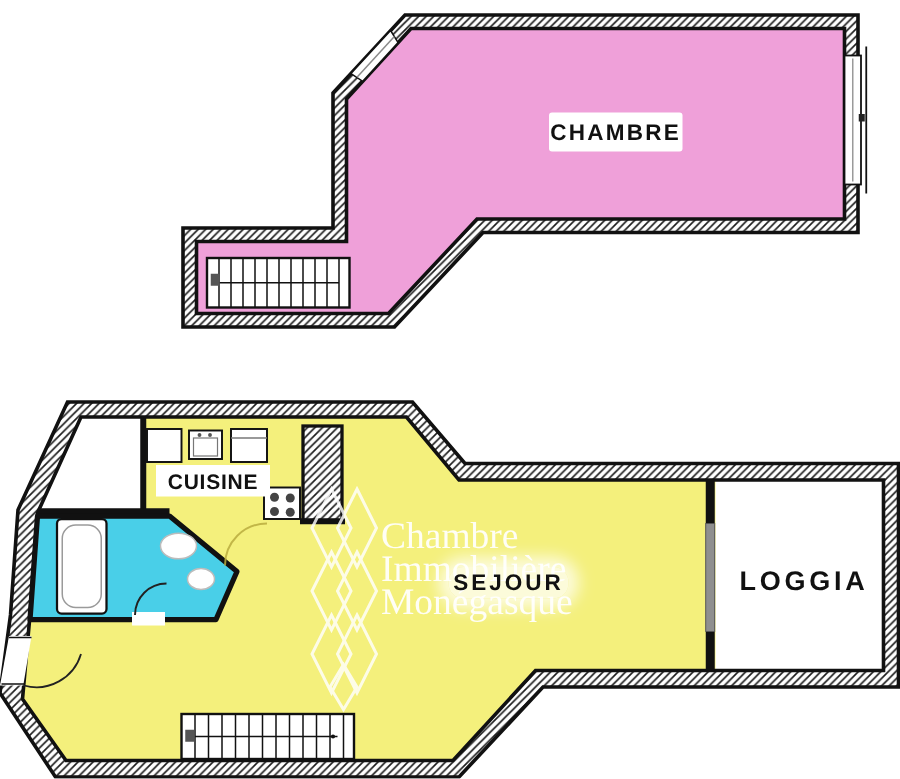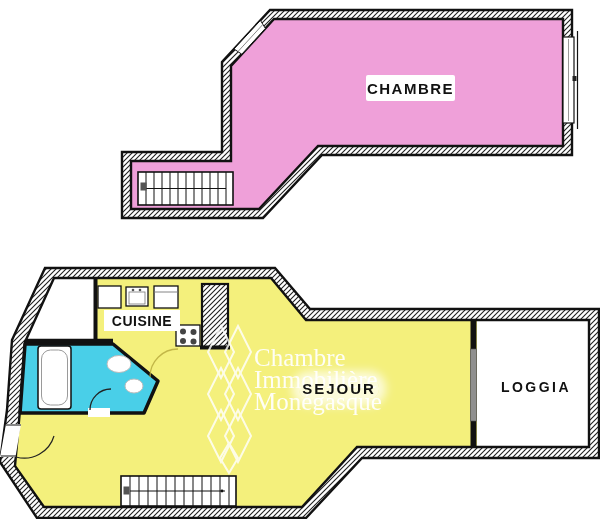--- a/index.html
+++ b/index.html
@@ -8,21 +8,21 @@
   .canvas svg{position:absolute;left:0;top:0;}
   .lbl{position:absolute;display:flex;align-items:center;justify-content:center;
        font-weight:bold;color:#111;white-space:nowrap;}
   .lbl-chambre{left:366px;top:75px;width:89px;height:26px;background:#fff;
        font-size:15px;letter-spacing:1.5px;border-radius:2px;}
   .lbl-cuisine{left:104px;top:310px;width:76px;height:21px;background:#fff;
        font-size:14px;letter-spacing:.5px;}
   .lbl-sejour{left:299px;top:378px;width:80px;height:21px;font-size:15px;letter-spacing:2px;
        background:rgba(255,255,255,.72);border-radius:10px;
        box-shadow:0 0 10px 7px rgba(255,255,255,.72);z-index:6;}
-  .lbl-loggia{left:501px;top:377px;width:70px;height:20px;font-size:14px;letter-spacing:2.5px;}
+  .lbl-loggia{left:501px;top:377px;width:70px;height:20px;font-size:18px;letter-spacing:2.5px;}
   .lbl-hall{left:39px;top:440px;width:58px;height:24px;font-size:18px;letter-spacing:1px;}
   .wm-text{position:absolute;left:254px;top:347px;width:150px;z-index:5;
        font-family:"Liberation Serif",serif;font-size:25px;line-height:22px;
        color:rgba(255,255,255,.92);pointer-events:none;}
 </style>
 </head>
 <body>
 
 <div class="canvas">
 

